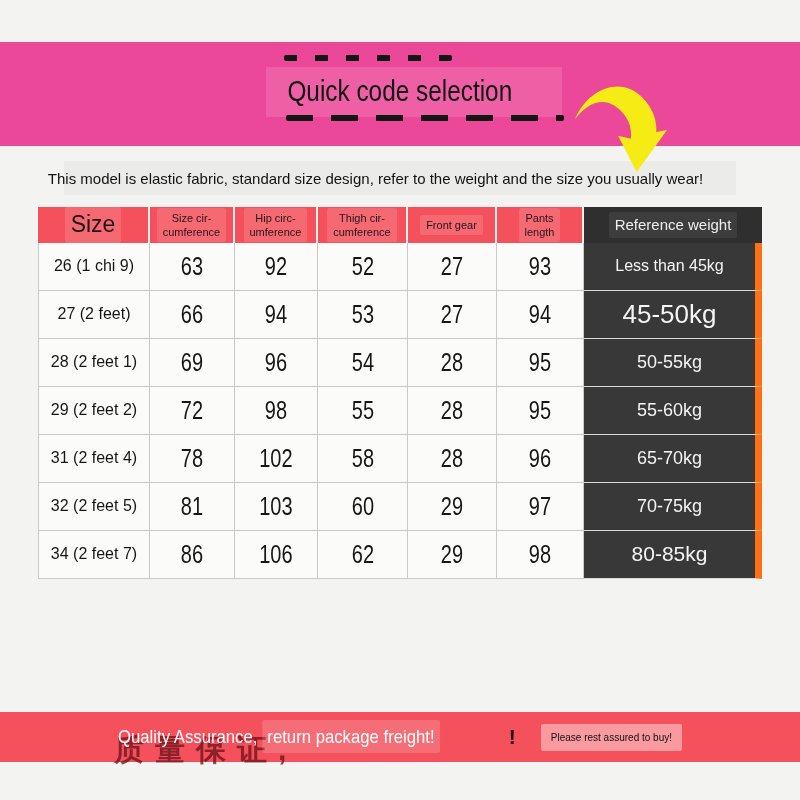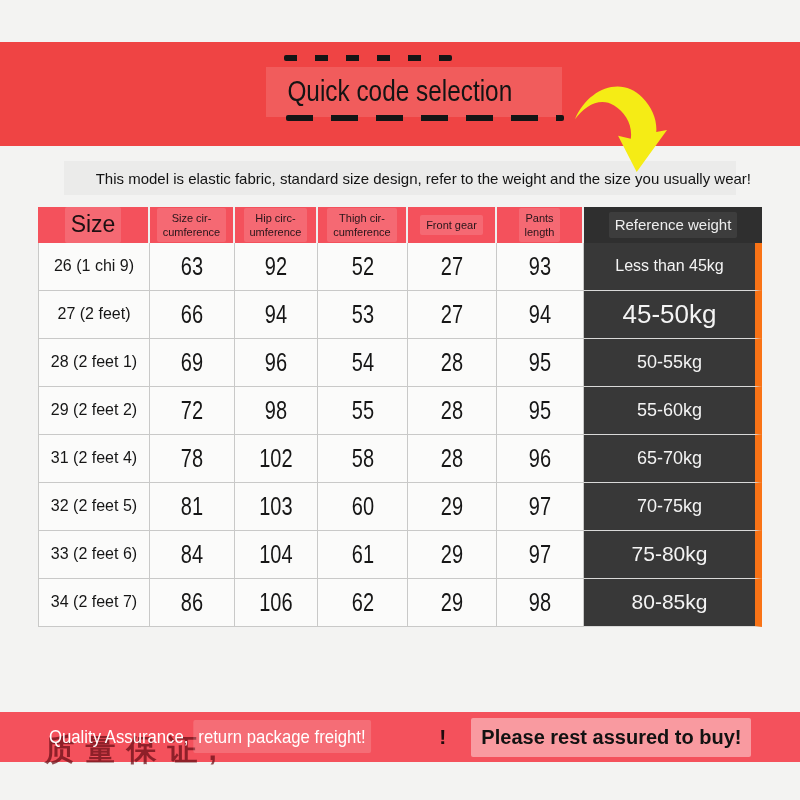--- a/index.html
+++ b/index.html
@@ -1,33 +1,33 @@
 <!DOCTYPE html>
 <html><head>
 <meta charset="utf-8">
 <style>
   html,body{margin:0;padding:0;}
   body{font-family:"Liberation Sans","DejaVu Sans",sans-serif;}
   .page{position:relative;width:800px;height:800px;background:#f3f3f2;overflow:hidden;}
 
   
-  .banner{position:absolute;left:0;top:42px;width:800px;height:104px;background:#ef4444;}
+  .banner{position:absolute;left:0;top:42px;width:800px;height:104px;background:#ec4899;}
   .banner-ghost{position:absolute;left:266px;top:25px;width:296px;height:50px;background:rgba(255,255,255,.13);}
   .dashes{position:absolute;height:6px;border-radius:2px;}
   .dashes.top{left:284px;top:13px;width:168px;
     background:repeating-linear-gradient(90deg,#151515 0 13px,transparent 13px 31px);}
   .dashes.bottom{left:286px;top:73px;width:278px;
     background:repeating-linear-gradient(90deg,#151515 0 27px,transparent 27px 45px);}
   .banner-title{position:absolute;left:0;top:33px;width:100%;text-align:center;color:#141414;}
   .banner-title span{display:inline-block;font-size:29px;transform:scaleX(.84);white-space:nowrap;}
   .arrow-wrap{position:absolute;left:572px;top:38px;width:98px;height:94px;z-index:3;}
 
   
   .intro{position:absolute;left:0;top:159px;width:751px;height:38px;
-    display:flex;align-items:center;justify-content:flex-end;}
+    display:flex;align-items:center;justify-content:center;}
   .intro-ghost{position:absolute;left:64px;top:2px;width:672px;height:34px;background:#ebebea;}
   .intro-text{position:relative;font-size:15px;color:#131313;white-space:nowrap;}
 
   
   .size-table{position:absolute;left:38px;top:207px;width:724px;
     border-collapse:separate;border-spacing:0;table-layout:fixed;}
   .size-table th{height:32px;background:#f4515c;color:#27151a;font-weight:normal;
     font-size:11px;line-height:1.3;text-align:center;vertical-align:middle;
     border-right:2px solid #eef0ef;padding:0;}
   .size-table th .hg{display:inline-block;background:rgba(255,255,255,.14);
@@ -49,22 +49,22 @@
   
   .footer{position:absolute;left:0;top:712px;width:800px;height:50px;background:#f4515c;
     display:flex;align-items:center;justify-content:center;gap:25px;}
   .qa-wrap{position:relative;white-space:nowrap;}
   .qa-ghost{position:absolute;left:-4px;top:4px;z-index:0;color:#6d1019;opacity:.75;
     font-size:30px;font-weight:bold;letter-spacing:11px;white-space:nowrap;}
   .qa-white{position:relative;z-index:1;display:inline-block;color:#ffffff;
     font-size:19px;transform:scaleX(.88);transform-origin:left center;white-space:nowrap;}
   .qa-white .boxed{background:rgba(255,255,255,.16);padding:6px 6px;border-radius:2px;}
   .bang{color:#230a0d;font-size:21px;font-weight:bold;position:relative;z-index:1;}
-  .assure{background:rgba(255,255,255,.42);color:#121212;font-size:20px;
-    padding:8px 10px;border-radius:2px;white-space:nowrap;font-weight:bold;}
+  .assure{background:rgba(255,255,255,.42);color:#121212;font-size:10px;
+    padding:8px 10px;border-radius:2px;white-space:nowrap;}
 </style>
 </head>
 <body>
 
 <div class="page">
 
   <div class="banner">
     <div class="banner-ghost"></div>
     <div class="dashes top"></div>
     <div class="banner-title">
@@ -157,29 +157,20 @@
       <tr>
         <td class="c-size">32 (2 feet 5)</td>
         <td><span class="num">81</span></td>
         <td><span class="num">103</span></td>
         <td><span class="num">60</span></td>
         <td><span class="num">29</span></td>
         <td><span class="num">97</span></td>
         <td class="wcell w-md">70-75kg</td>
       </tr>
       <tr>
-        <td class="c-size">33 (2 feet 6)</td>
-        <td><span class="num">84</span></td>
-        <td><span class="num">104</span></td>
-        <td><span class="num">61</span></td>
-        <td><span class="num">29</span></td>
-        <td><span class="num">97</span></td>
-        <td class="wcell w-lg">75-80kg</td>
-      </tr>
-      <tr>
         <td class="c-size">34 (2 feet 7)</td>
         <td><span class="num">86</span></td>
         <td><span class="num">106</span></td>
         <td><span class="num">62</span></td>
         <td><span class="num">29</span></td>
         <td><span class="num">98</span></td>
         <td class="wcell w-lg">80-85kg</td>
       </tr>
     </tbody>
   </table>

